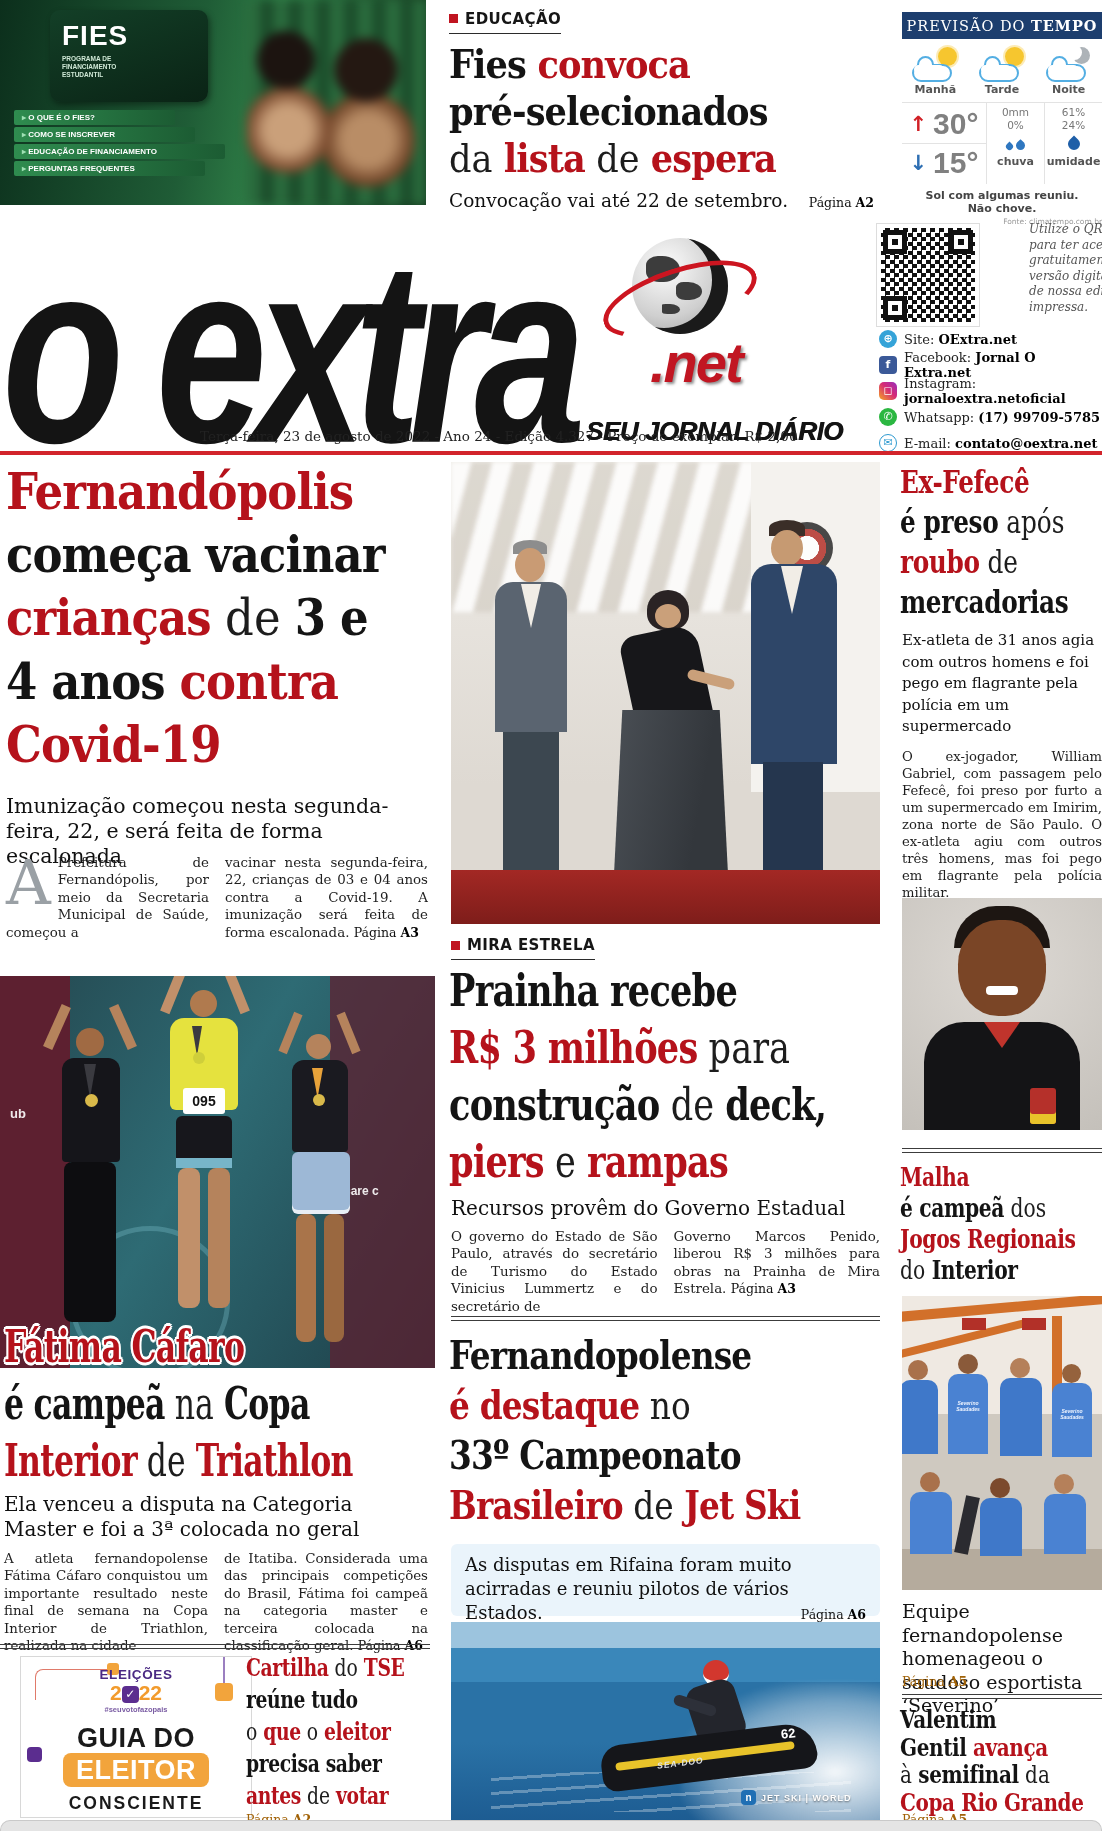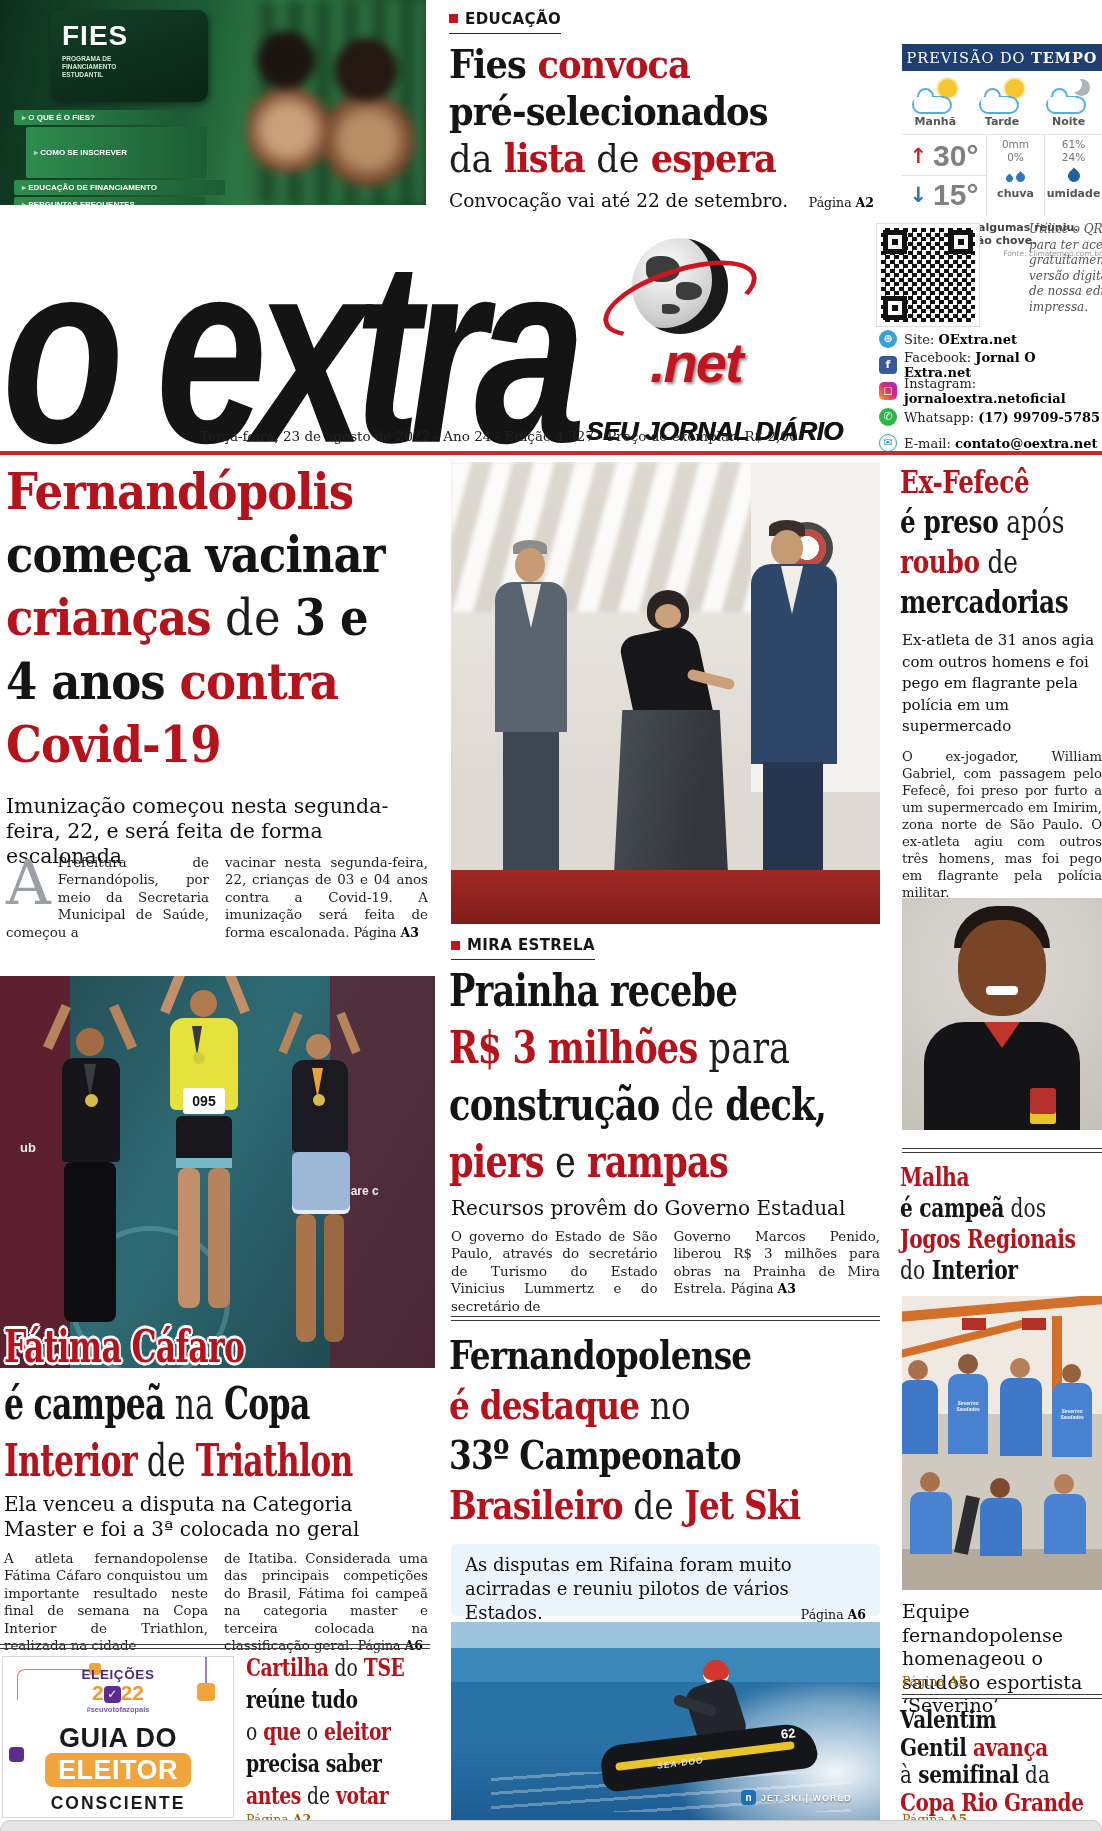--- a/index.html
+++ b/index.html
@@ -43,21 +43,21 @@
   .dateline{font:13.5px "DejaVu Serif",serif;color:#222;}
   .globe{width:96px;height:96px;border-radius:50%;
          background:radial-gradient(circle at 35% 30%,#fdfdfd,#cfcfcf 55%,#8f8f8f);
          box-shadow:inset -16px -6px 0 #1a1a1a;position:relative;overflow:hidden;}
   .globe::before{content:"";position:absolute;left:14px;top:18px;width:34px;height:26px;background:#3c3c3c;
          border-radius:40% 60% 55% 45%;box-shadow:26px 22px 0 -4px #3c3c3c,8px 40px 0 -8px #3c3c3c;}
   .swoosh{position:absolute;width:150px;height:52px;border:5px solid #cc1520;border-radius:50%;
           transform:rotate(-18deg);border-bottom-color:transparent;}
 
   
-  .weather{font-family:"DejaVu Sans",sans-serif;background:#fff;margin-top:32px;}
+  .weather{font-family:"DejaVu Sans",sans-serif;background:#fff;}
   .whead{background:#1d3e6e;color:#fff;text-align:center;font:400 14.5px/27px "DejaVu Serif",serif;
          letter-spacing:1px;height:27px;}
   .wlabel{font:700 11px "DejaVu Sans",sans-serif;color:#555;text-align:center;}
   .wtemp{font:700 30px "Liberation Sans",sans-serif;color:#808080;}
   .warrow{font:700 21px "DejaVu Sans",sans-serif;}
   .wsmall{font:10.5px "DejaVu Sans",sans-serif;color:#777;text-align:center;line-height:13px;}
   .wfoot{font:700 11px "DejaVu Sans",sans-serif;color:#444;text-align:center;}
   .wsrc{font:7.5px "DejaVu Sans",sans-serif;color:#999;text-align:right;}
   .wicon{position:relative;width:50px;height:36px;margin:0 auto;}
   .sun{position:absolute;right:3px;top:0;width:19px;height:19px;border-radius:50%;background:#f6c62f;
@@ -115,21 +115,21 @@
            radial-gradient(circle at 42px 130px,#caa07a 22px,#7a4a2e 40px,transparent 46px),
            radial-gradient(circle at 122px 140px,#b98d66 24px,#6e4226 44px,transparent 50px),
            repeating-linear-gradient(90deg,#2a6b3d 0 14px,#1c4f2c 14px 28px);filter:blur(5px);"></div>
     <div class="ph-el" style="left:50px;top:10px;width:158px;height:92px;background:linear-gradient(160deg,#133f27,#0a2315);border-radius:10px;box-shadow:2px 3px 6px rgba(0,0,0,.4);padding:10px 12px;box-sizing:border-box;">
       <div style="font:900 28px 'Liberation Sans',sans-serif;color:#fff;letter-spacing:1px;">FIES</div>
       <div style="font:700 6.5px 'Liberation Sans',sans-serif;color:#cfe8d6;width:80px;margin-top:3px;line-height:8px;">PROGRAMA DE FINANCIAMENTO ESTUDANTIL</div>
     </div>
     <div class="ph-el" style="left:14px;top:108px;width:250px;">
       <div class="fies-item" style="background:linear-gradient(90deg,#2f8c4f,#1c5c33);margin:2px 0;padding:3px 8px;color:#fff;font:700 8px 'Liberation Sans',sans-serif;border-radius:2px;width:58%;">
         <span style="color:#9fe0b4;">▸ </span><span>O QUE É O FIES?</span></div>
-      <div class="fies-item" style="background:linear-gradient(90deg,#2f8c4f,#1c5c33);margin:2px 12px;padding:21px 8px;color:#fff;font:700 8px 'Liberation Sans',sans-serif;border-radius:2px;width:66%;">
+      <div class="fies-item" style="background:linear-gradient(90deg,#2f8c4f,#1c5c33);margin:2px 0;padding:3px 8px;color:#fff;font:700 8px 'Liberation Sans',sans-serif;border-radius:2px;width:66%;">
         <span style="color:#9fe0b4;">▸ </span><span>COMO SE INSCREVER</span></div>
       <div class="fies-item" style="background:linear-gradient(90deg,#2f8c4f,#1c5c33);margin:2px 0;padding:3px 8px;color:#fff;font:700 8px 'Liberation Sans',sans-serif;border-radius:2px;width:78%;">
         <span style="color:#9fe0b4;">▸ </span><span>EDUCAÇÃO DE FINANCIAMENTO</span></div>
       <div class="fies-item" style="background:linear-gradient(90deg,#2f8c4f,#1c5c33);margin:2px 0;padding:3px 8px;color:#fff;font:700 8px 'Liberation Sans',sans-serif;border-radius:2px;width:70%;">
         <span style="color:#9fe0b4;">▸ </span><span>PERGUNTAS FREQUENTES</span></div>
     </div>
   </div>
 
   <div class="abs" style="left:449px;top:8px;width:432px;">
     <div class="kicker">
@@ -266,21 +266,21 @@
     <div class="bodytxt">
       <span>vacinar nesta segunda-feira, 22, crianças de 03 e 04 anos contra a Covid-19. A imunização será feita de forma escalonada.</span>
       <span class="pgref"><span>Página</span> <b>A3</b></span>
     </div>
   </div>
 
   <div class="photo" style="left:0;top:976px;width:435px;height:392px;background:linear-gradient(120deg,#24464e,#2e6b74 45%,#1d3d46);">
     <div class="ph-el" style="left:0;top:0;width:70px;height:392px;background:#5d2030;"></div>
     <div class="ph-el" style="left:330px;top:0;width:105px;height:392px;background:rgba(93,32,48,.75);"></div>
     <div class="ph-el" style="left:70px;top:250px;width:150px;height:142px;border:5px solid rgba(120,190,200,.35);border-radius:50%;"></div>
-    <div class="ph-el" style="left:20px;top:130px;color:#fff;font:700 13px 'Liberation Sans',sans-serif;opacity:.9;margin-top:34px;">ub</div>
+    <div class="ph-el" style="left:10px;top:130px;color:#fff;font:700 13px 'Liberation Sans',sans-serif;opacity:.9;">ub</div>
     <div class="ph-el" style="left:344px;top:208px;color:#fff;font:700 12px 'Liberation Sans',sans-serif;opacity:.9;">care c</div>
 
     <div class="ph-el" style="left:52px;top:28px;width:10px;height:46px;background:#b5835c;transform:rotate(24deg);"></div>
     <div class="ph-el" style="left:118px;top:28px;width:10px;height:46px;background:#b5835c;transform:rotate(-24deg);"></div>
     <div class="ph-el" style="left:76px;top:52px;width:28px;height:28px;border-radius:50%;background:#a06a43;"></div>
     <div class="ph-el" style="left:62px;top:82px;width:58px;height:104px;background:#15151a;border-radius:12px 12px 4px 4px;"></div>
     <div class="ph-el" style="left:84px;top:88px;width:12px;height:34px;background:#3a3a40;clip-path:polygon(0 0,100% 0,50% 100%);"></div>
     <div class="ph-el" style="left:85px;top:118px;width:13px;height:13px;border-radius:50%;background:#d9b94a;"></div>
     <div class="ph-el" style="left:64px;top:186px;width:52px;height:160px;background:#0d0d10;border-radius:8px;"></div>
 
@@ -317,21 +317,21 @@
   <div class="abs deck" style="left:4px;top:1492px;width:424px;font-size:20px;line-height:25px;">Ela venceu a disputa na Categoria Master e foi a 3ª colocada no geral</div>
   <div class="abs cols" style="left:4px;top:1550px;width:424px;">
     <div class="bodytxt"><span>A atleta fernandopolense Fátima Cáfaro conquistou um importante resultado neste final de semana na Copa Interior de Triathlon, realizada na cidade</span></div>
     <div class="bodytxt">
       <span>de Itatiba. Considerada uma das principais competições do Brasil, Fátima foi campeã na categoria master e terceira colocada na classificação geral.</span>
       <span class="pgref"><span>Página</span> <b>A6</b></span>
     </div>
   </div>
   <div class="abs sep" style="left:0;top:1644px;width:430px;"></div>
 
-  <div class="abs elebox" style="left:2px;top:1656px;width:230px;height:160px;">
+  <div class="abs elebox" style="left:20px;top:1656px;width:230px;height:160px;">
     <div class="ph-el" style="left:14px;top:12px;width:74px;height:30px;border-top:1.5px solid #e07a6a;border-left:1.5px solid #e07a6a;border-radius:8px 0 0 0;"></div>
     <div class="ph-el" style="left:86px;top:6px;width:12px;height:12px;background:#f2a43c;border-radius:3px;"></div>
     <div class="ph-el" style="left:202px;top:0;width:2px;height:28px;background:#9b7fc0;"></div>
     <div class="ph-el" style="left:194px;top:26px;width:18px;height:18px;background:#f2a43c;border-radius:4px;"></div>
     <div class="ph-el" style="left:6px;top:90px;width:15px;height:15px;background:#5b2d8f;border-radius:4px;"></div>
     <div style="position:absolute;left:0;top:10px;width:230px;text-align:center;">
       <div class="ele-title">ELEIÇÕES</div>
       <div style="margin-top:-1px;">
         <span class="ele-year">2</span><span class="ele-box">✓</span><span class="ele-year">22</span>
       </div>

